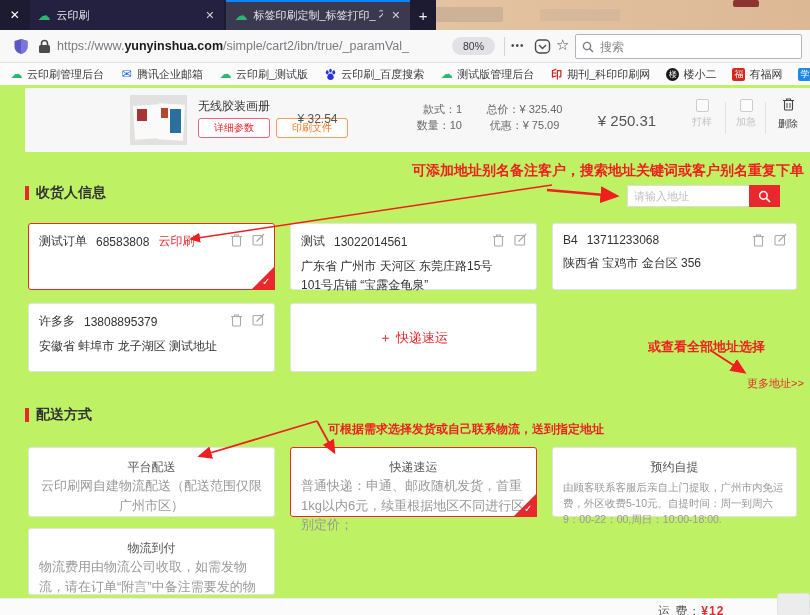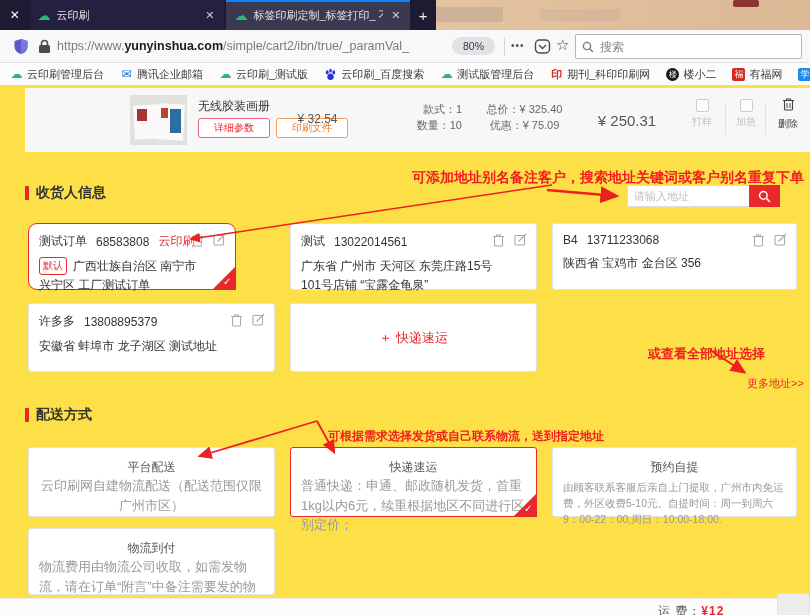--- a/index.html
+++ b/index.html
@@ -36,21 +36,21 @@
   .bm { display:flex; align-items:center; gap:4px; }
   .bmi { width:13px; height:13px; display:inline-flex; align-items:center; justify-content:center; font-family:"DejaVu Sans",sans-serif; }
   .bmi.cloud { color:#2bb673; font-size:12px; }
   .bmi.mail  { color:#1a6fd4; font-size:12px; }
   .bmi.stamp { color:#d5281e; font-size:11px; font-weight:bold; font-family:inherit; }
   .bmi.circ  { background:#17171b; color:#fff; border-radius:50%; font-size:8px; font-family:inherit; }
   .bmi.fu    { background:#d5281e; color:#fff; border-radius:2px; font-size:9px; font-family:inherit; }
   .bmi.xue   { background:#1e8ae8; color:#fff; border-radius:2px; font-size:9px; font-family:inherit; }
 
   
-  .page { position:absolute; top:85px; left:0; width:810px; height:530px; background:#fde047; }
+  .page { position:absolute; top:85px; left:0; width:810px; height:530px; background:#bef264; }
 
   .prodrow { position:absolute; top:3px; left:25px; width:785px; height:64px; background:#f7f7f7; }
   .thumb { position:absolute; left:105px; top:7px; width:57px; height:50px; background:#e3e1df; overflow:hidden; }
   .thumb .pg { position:absolute; background:#fafafa; }
   .thumb .pgl { left:4px; top:10px; width:26px; height:34px; transform:rotate(-4deg); }
   .thumb .pgr { left:28px; top:9px; width:26px; height:36px; transform:rotate(3deg); }
   .thumb .ph1 { position:absolute; left:7px; top:14px; width:10px; height:12px; background:#a83434; }
   .thumb .ph2 { position:absolute; left:40px; top:14px; width:11px; height:24px; background:#2a6f9e; }
   .thumb .ph3 { position:absolute; left:31px; top:13px; width:7px; height:10px; background:#b5452e; }
   .pname { position:absolute; left:173px; top:10px; font-size:12px; color:#333; }
@@ -62,21 +62,21 @@
   .colqty { position:absolute; left:345px; top:13px; width:92px; text-align:right; font-size:11px; color:#666; line-height:16px; }
   .coltot { position:absolute; left:442px; top:13px; width:115px; text-align:center; font-size:11px; color:#666; line-height:16px; }
   .fprice { position:absolute; left:562px; top:24px; width:80px; text-align:center; font-size:15px; color:#555; }
   .cbitem { position:absolute; top:11px; width:30px; text-align:center; }
   .cbbox { width:13px; height:13px; border:1px solid #ccc; border-radius:2px; background:#fcfcfc; margin:0 auto; }
   .cblab { font-size:10px; color:#c2c2c2; margin-top:3px; }
   .vsep { position:absolute; top:14px; width:1px; height:32px; background:#e2e2e2; }
   .delitem { position:absolute; left:745px; top:9px; width:36px; text-align:center; color:#444; }
   .delitem .dlab { font-size:10px; margin-top:2px; }
 
-  .anno { position:absolute; color:#f01e1e; font-weight:bold;margin-top:7px; }
+  .anno { position:absolute; color:#f01e1e; font-weight:bold; }
   .anno1 { top:77px; right:6px; font-size:14px; }
   .anno2 { top:253px; left:648px; font-size:13px; }
   .anno3 { top:336px; left:328px; font-size:12px; }
 
   .sechead { position:absolute; left:25px; display:flex; align-items:center; gap:7px; }
   .sechead .bar { width:4px; height:14px; background:#e8282c; }
   .sechead .t { font-size:14px; font-weight:bold; color:#333; }
 
   .addr-search { position:absolute; top:100px; left:627px; width:124px; height:22px; border:1px solid #ddd; display:flex; align-items:center; padding:0 6px; background:#fff; }
   .addr-search input { border:none; outline:none; width:100%; font-size:11px; color:#555; font-family:inherit; }
@@ -264,37 +264,36 @@
     <div class="addr-search">
       <input type="text" placeholder="请输入地址" style="">
     </div>
     <div class="addr-search-btn">
       <svg width="13" height="13" viewBox="0 0 13 13">
         <circle cx="5.4" cy="5.4" r="3.8" fill="none" stroke="#fff" stroke-width="1.5"></circle>
         <line x1="8.4" y1="8.4" x2="12" y2="12" stroke="#fff" stroke-width="1.5"></line>
       </svg>
     </div>
 
-    <div class="card sel" style="left:28px;top:138px;width:208px;height:67px;border-radius:9px;">
+    <div class="card sel" style="left:28px;top:138px;width:247px;height:67px;">
       <div class="chead">
         <span>测试订单</span>
         <span>68583808</span>
         <span class="ctag">云印刷</span>
       </div>
       <div class="cicons">
         <svg width="13" height="14" viewBox="0 0 13 14">
             <path d="M1 3.5 h11 M4.5 3.5 V2 h4 v1.5" fill="none" stroke="#aaa" stroke-width="1.1"></path>
             <rect x="2.5" y="3.5" width="8" height="9.5" rx="1" fill="none" stroke="#aaa" stroke-width="1.1"></rect>
           </svg>
         <svg width="13" height="13" viewBox="0 0 13 13">
             <rect x="1" y="2.5" width="9.5" height="9.5" rx="1" fill="none" stroke="#aaa" stroke-width="1.1"></rect>
             <line x1="4.5" y1="8.5" x2="12" y2="1" stroke="#aaa" stroke-width="1.3"></line>
           </svg>
       </div>
-      <div class="caddr"><span class="badge">默认</span><span>广西壮族自治区 南宁市 兴宁区 工厂测试订单</span></div>
       <div class="corner">
           <span>✓</span>
         </div>
     </div>
 
     <div class="card" style="left:290px;top:138px;width:247px;height:67px;">
       <div class="chead">
         <span>测试</span>
         <span>13022014561</span>
       </div>

